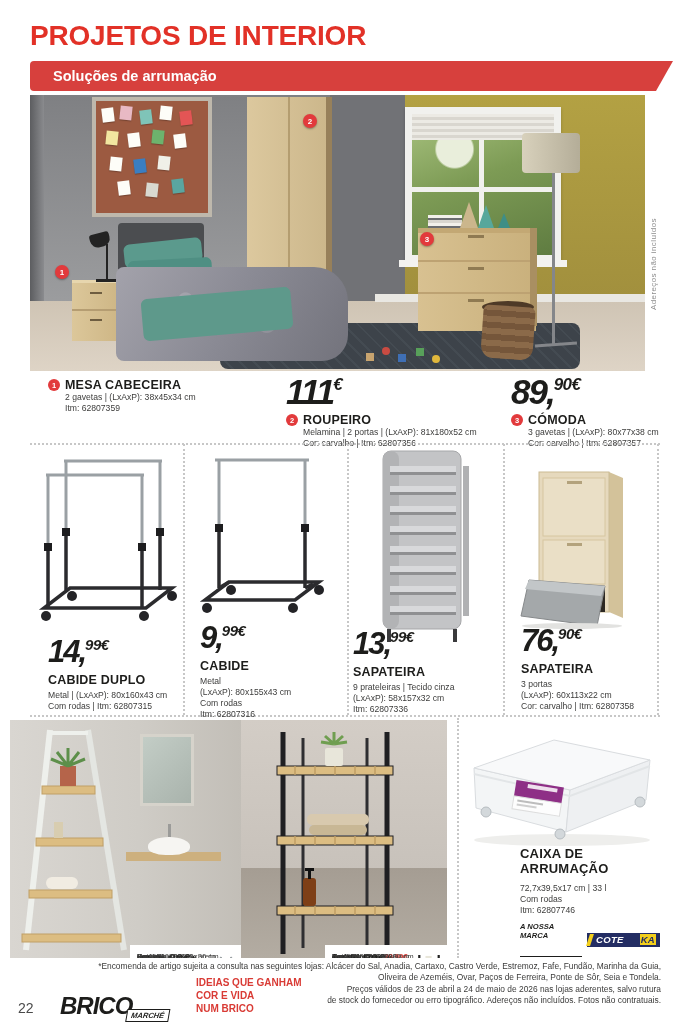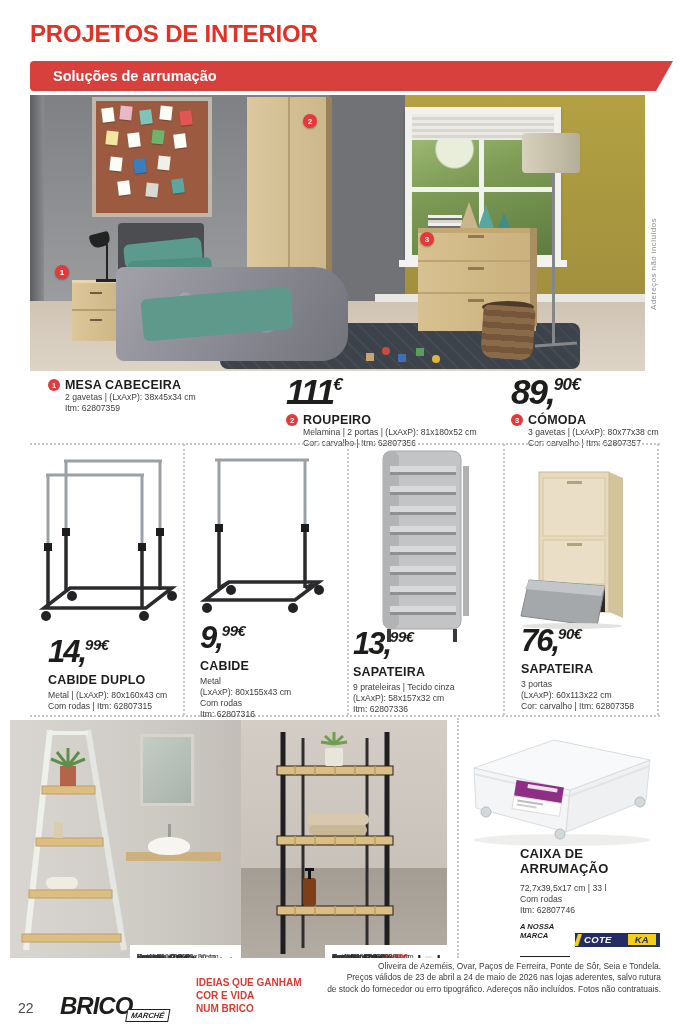--- a/index.html
+++ b/index.html
@@ -1,20 +1,20 @@
 <!DOCTYPE html>
 <html><head>
 <meta charset="utf-8">
 <style>
   html,body{margin:0;padding:0;background:#fff}
   .page{position:relative;width:689px;height:1024px;background:#fff;overflow:hidden;
         font-family:"Liberation Sans",sans-serif;color:#1d1d1b}
 
   
-  .page-title{position:absolute;left:30px;top:20px;font-size:24px;font-weight:800;
+  .page-title{position:absolute;left:30px;top:20px;font-size:28px;font-weight:800;
               color:#e23127;letter-spacing:-.2px}
   .banner{position:absolute;left:30px;top:61px;width:643px;height:30px;background:#d7403d;
           border-radius:4px 0 0 4px;clip-path:polygon(0 0,100% 0,calc(100% - 17px) 100%,0 100%)}
   .banner-label{display:block;line-height:30px;padding-left:23px;color:#fff;
                 font-size:14.5px;font-weight:700}
 
   
   .hero{position:absolute;left:30px;top:95px;width:615px;height:276px;overflow:hidden;background:#8f9092}
   .hero div,.hero span{position:absolute}
   .wallL{left:0;top:0;width:345px;height:212px;background:linear-gradient(180deg,#7f8083,#9c9d9f)}
@@ -126,21 +126,21 @@
 
   
   .cxblock{position:absolute;left:520px;top:833px;width:140px}
   .cxname{font-size:13px;font-weight:800;line-height:1.18;letter-spacing:.2px}
   .cxdet{font-size:8.6px;color:#3c3c3b;line-height:1.3;margin-top:6px}
   .brandrow{display:flex;align-items:center;gap:5px;margin-top:6px}
   .nossa{font-size:7.6px;font-weight:800;font-style:italic;border-bottom:1.5px solid #1d1d1b;padding-bottom:16px}
   .coteka{position:relative;background:#232d63;color:#fff;font-style:italic;font-weight:800;
           font-size:9.5px;padding:1.5px 4px 1.5px 9px;letter-spacing:.3px}
   .coteka .slash{position:absolute;left:1px;top:1px;bottom:1px;width:4px;background:#f3cf1b;transform:skewX(-18deg)}
-  .coteka .ka{background:#f3cf1b;color:#232d63;padding:0 7px;margin-left:16px}
+  .coteka .ka{background:#f3cf1b;color:#232d63;padding:0 1px;margin-left:16px}
 
   
   .legal{position:absolute;right:28px;top:961px;text-align:right;font-size:8.4px;color:#3b3b3a;line-height:11.4px}
   .pagenum{position:absolute;left:18px;top:1000px;font-size:14px;color:#4a4a4a}
   .bricologo{position:absolute;left:60px;top:992px;white-space:nowrap}
   .brico{font-size:24px;font-weight:800;font-style:italic;letter-spacing:-1px;color:#1d1d1b}
   .marche{display:inline-block;border:1.5px solid #1d1d1b;transform:skewX(-10deg) translateY(4px);
           font-size:7.5px;font-weight:800;font-style:italic;padding:1px 4px;margin-left:-5px;background:#fff}
   .slogan{position:absolute;left:196px;top:976px;font-size:10px;font-weight:800;color:#d93b35;line-height:13px}
 </style>
@@ -499,20 +499,21 @@
     <div class="cxdet">72,7x39,5x17 cm | 33 l</div>
     <div class="cxdet" style="margin-top:0">Com rodas</div>
     <div class="cxdet" style="margin-top:0">Itm: 62807746</div>
     <div class="brandrow">
       <span class="nossa">A NOSSA MARCA</span>
       <span class="coteka"><span class="slash"></span><span>COTE</span><span class="ka">KA</span></span>
     </div>
   </div>
 
   <div class="legal">
+    <div>*Encomenda de artigo sujeita a consulta nas seguintes lojas: Alcácer do Sal, Anadia, Cartaxo, Castro Verde, Estremoz, Fafe, Fundão, Marinha da Guia,</div>
     <div>Oliveira de Azeméis, Ovar, Paços de Ferreira, Ponte de Sôr, Seia e Tondela.</div>
     <div>Preços válidos de 23 de abril a 24 de maio de 2026 nas lojas aderentes, salvo rutura</div>
     <div>de stock do fornecedor ou erro tipográfico. Adereços não incluídos. Fotos não contratuais.</div>
   </div>
   <div class="pagenum">22</div>
   <div class="bricologo">
     <span class="brico">BRICO</span><span class="marche">MARCHÉ</span>
   </div>
   <div class="slogan">
     <div>IDEIAS QUE GANHAM</div>

